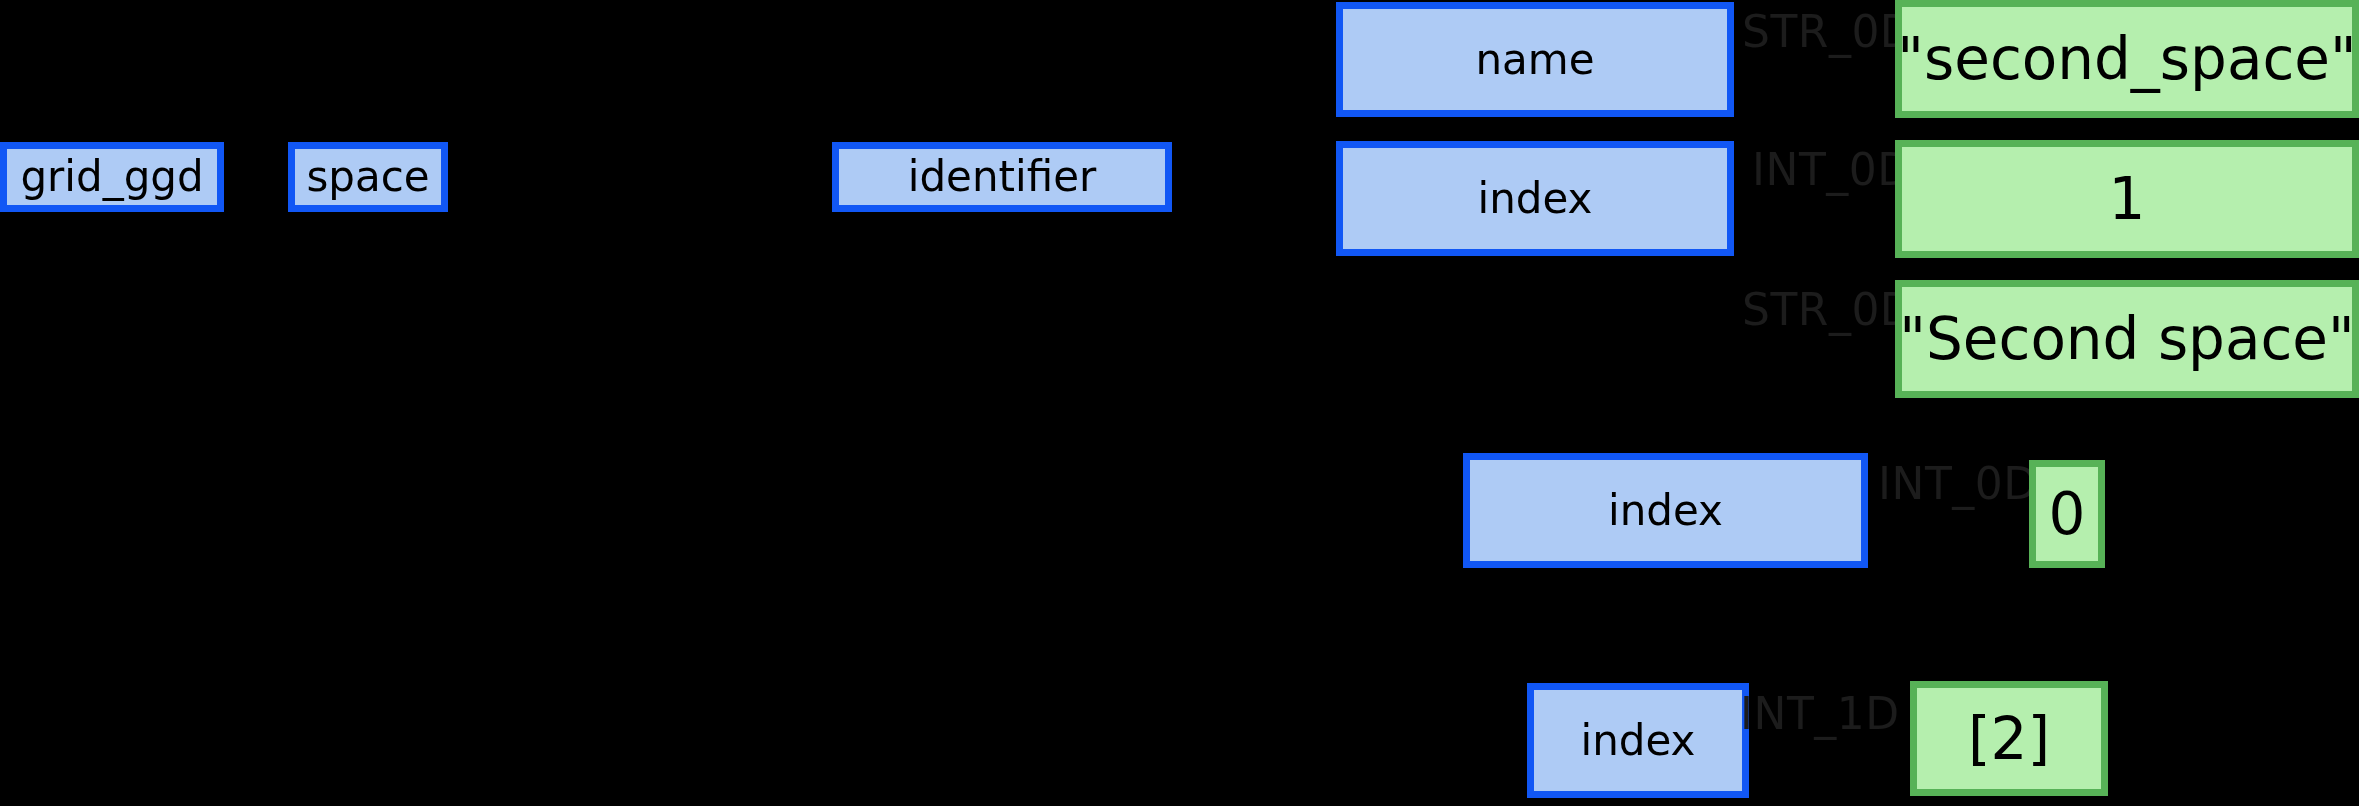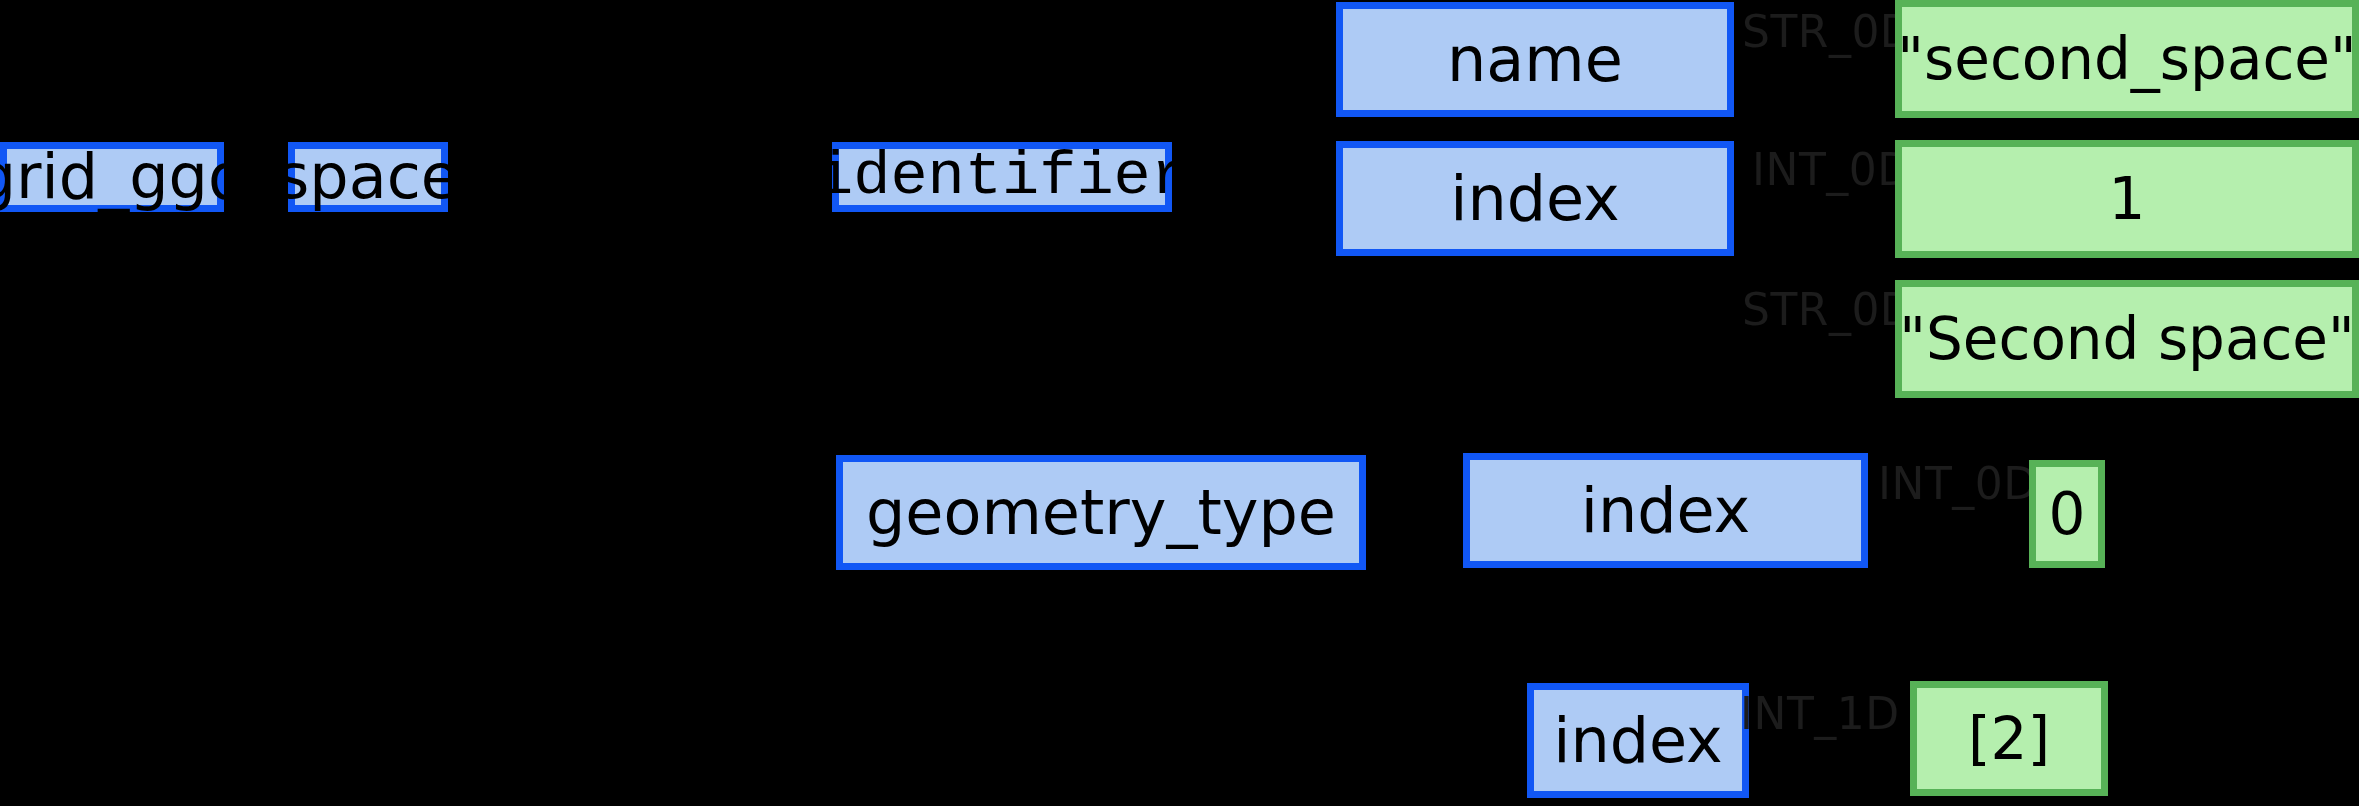--- a/index.html
+++ b/index.html
@@ -32,21 +32,21 @@
     overflow: visible;
   }
   .node .label {
     display: block;
     text-align: center;
   }
 
   .node.field {
     background: #aecbf5;
     border: 7px solid #1157f5;
-    font-size: 62px;
+    font-size: 42px;
   }
   .node.value {
     background: #b5efae;
     border: 7px solid #57b257;
     font-size: 58px;
   }
 
   
   .edge-label {
     position: absolute;
@@ -85,27 +85,24 @@
   <div class="edge-line" style="left:1750px; top:742px; width:160px;"></div>
 
   <div class="node field" style="left:0px; top:142px; width:224px; height:70px;">
     <span class="label">grid_ggd</span>
   </div>
 
   <div class="node field" style="left:288px; top:142px; width:160px; height:70px;">
     <span class="label">space</span>
   </div>
 
-  <div class="node field" style="left:832px; top:142px; width:340px; height:70px;font-family:Liberation Mono, monospace;">
+  <div class="node field" style="left:832px; top:142px; width:340px; height:70px;">
     <span class="label">identifier</span>
   </div>
 
-  <div class="node field" style="left:836px; top:455px; width:530px; height:115px;">
-    <span class="label">geometry_type</span>
-  </div>
 
 
   <div class="node field" style="left:1336px; top:2px; width:398px; height:115px;">
     <span class="label">name</span>
   </div>
 
   <div class="node field" style="left:1336px; top:141px; width:398px; height:115px;">
     <span class="label">index</span>
   </div>
 

